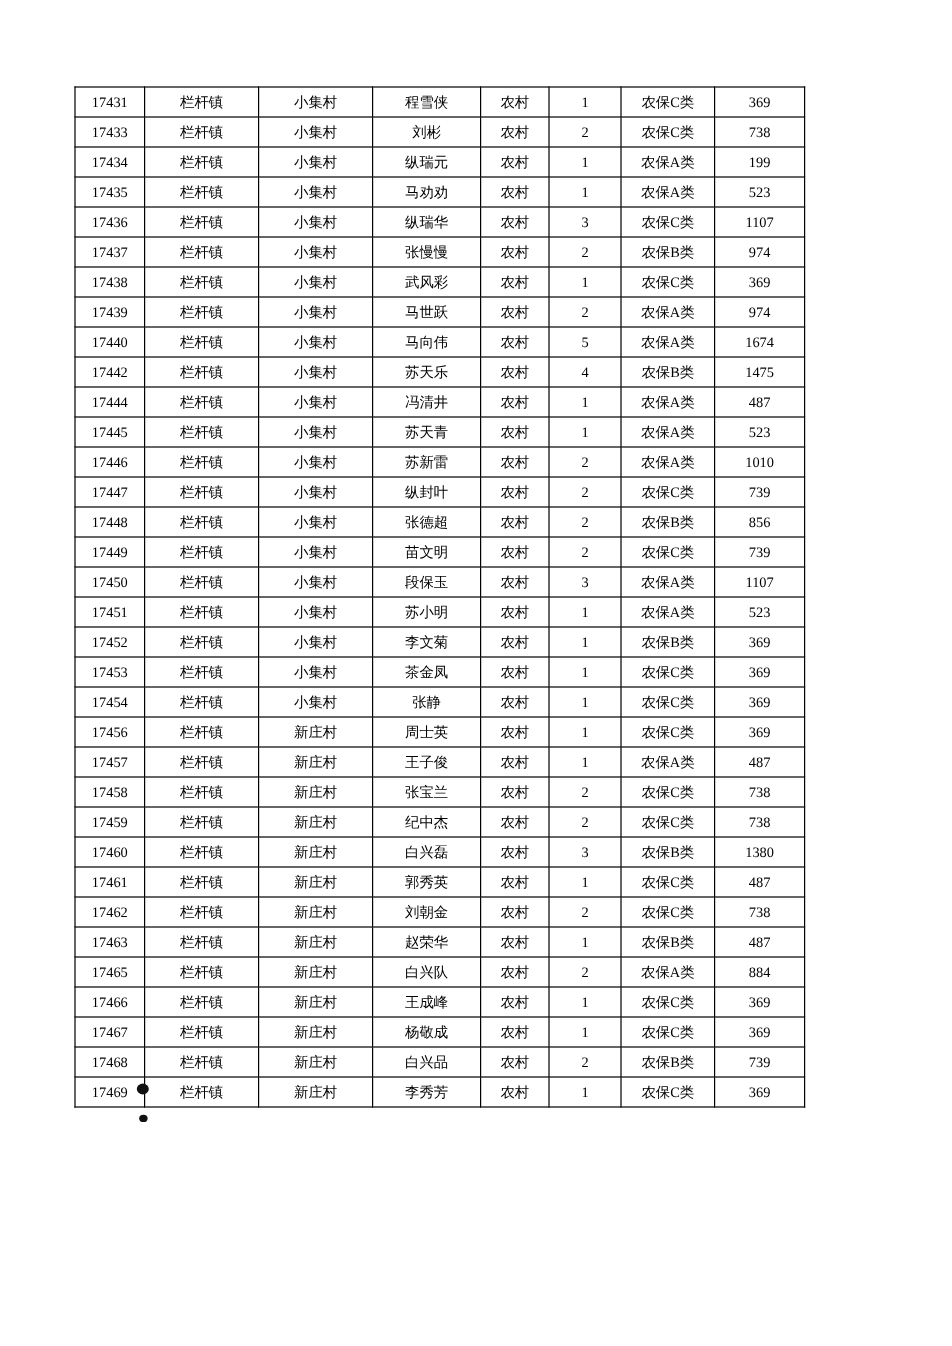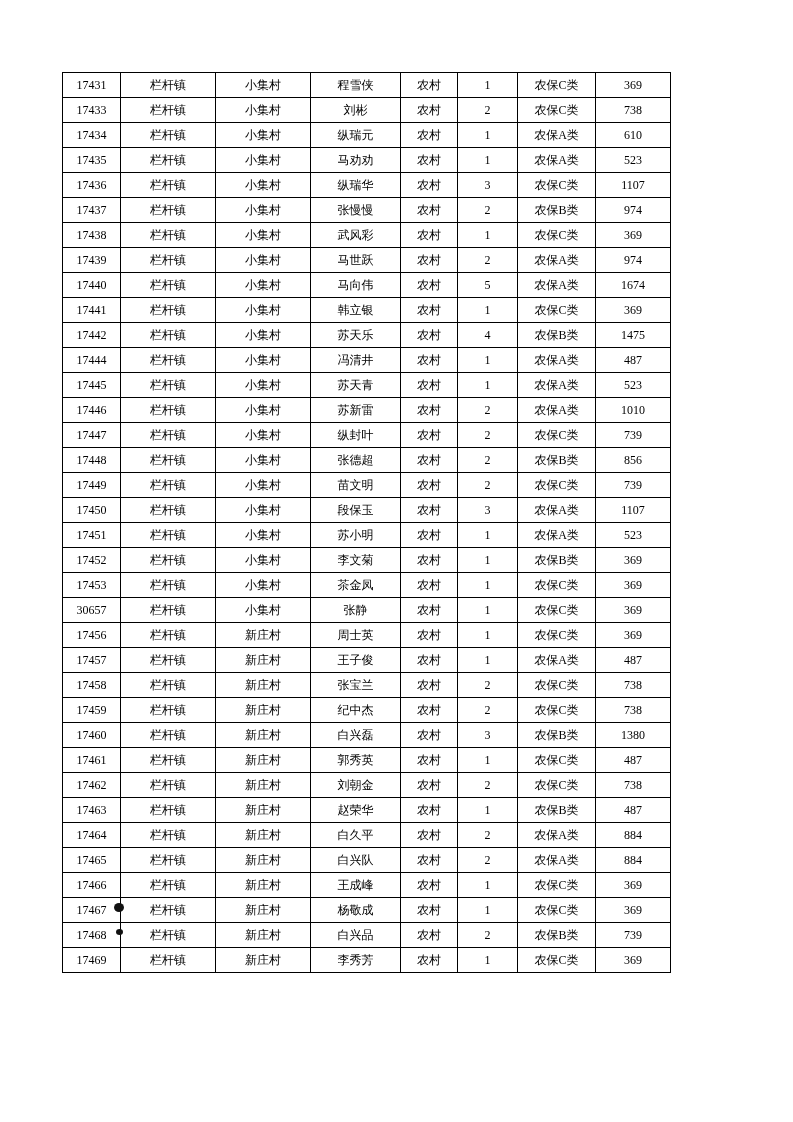--- a/index.html
+++ b/index.html
@@ -79,21 +79,21 @@
           <td>738</td>
         </tr>
         <tr>
           <td>17434</td>
           <td>栏杆镇</td>
           <td>小集村</td>
           <td>纵瑞元</td>
           <td>农村</td>
           <td>1</td>
           <td>农保A类</td>
-          <td>610</td>
+          <td>199</td>
         </tr>
         <tr>
           <td>17435</td>
           <td>栏杆镇</td>
           <td>小集村</td>
           <td>马劝劝</td>
           <td>农村</td>
           <td>1</td>
           <td>农保A类</td>
           <td>523</td>
@@ -142,30 +142,20 @@
           <td>17440</td>
           <td>栏杆镇</td>
           <td>小集村</td>
           <td>马向伟</td>
           <td>农村</td>
           <td>5</td>
           <td>农保A类</td>
           <td>1674</td>
         </tr>
         <tr>
-          <td>17441</td>
-          <td>栏杆镇</td>
-          <td>小集村</td>
-          <td>韩立银</td>
-          <td>农村</td>
-          <td>1</td>
-          <td>农保C类</td>
-          <td>369</td>
-        </tr>
-        <tr>
           <td>17442</td>
           <td>栏杆镇</td>
           <td>小集村</td>
           <td>苏天乐</td>
           <td>农村</td>
           <td>4</td>
           <td>农保B类</td>
           <td>1475</td>
         </tr>
         <tr>
@@ -262,21 +252,21 @@
           <td>17453</td>
           <td>栏杆镇</td>
           <td>小集村</td>
           <td>茶金凤</td>
           <td>农村</td>
           <td>1</td>
           <td>农保C类</td>
           <td>369</td>
         </tr>
         <tr>
-          <td>30657</td>
+          <td>17454</td>
           <td>栏杆镇</td>
           <td>小集村</td>
           <td>张静</td>
           <td>农村</td>
           <td>1</td>
           <td>农保C类</td>
           <td>369</td>
         </tr>
         <tr>
           <td>17456</td>
@@ -350,30 +340,20 @@
         </tr>
         <tr>
           <td>17463</td>
           <td>栏杆镇</td>
           <td>新庄村</td>
           <td>赵荣华</td>
           <td>农村</td>
           <td>1</td>
           <td>农保B类</td>
           <td>487</td>
-        </tr>
-        <tr>
-          <td>17464</td>
-          <td>栏杆镇</td>
-          <td>新庄村</td>
-          <td>白久平</td>
-          <td>农村</td>
-          <td>2</td>
-          <td>农保A类</td>
-          <td>884</td>
         </tr>
         <tr>
           <td>17465</td>
           <td>栏杆镇</td>
           <td>新庄村</td>
           <td>白兴队</td>
           <td>农村</td>
           <td>2</td>
           <td>农保A类</td>
           <td>884</td>

